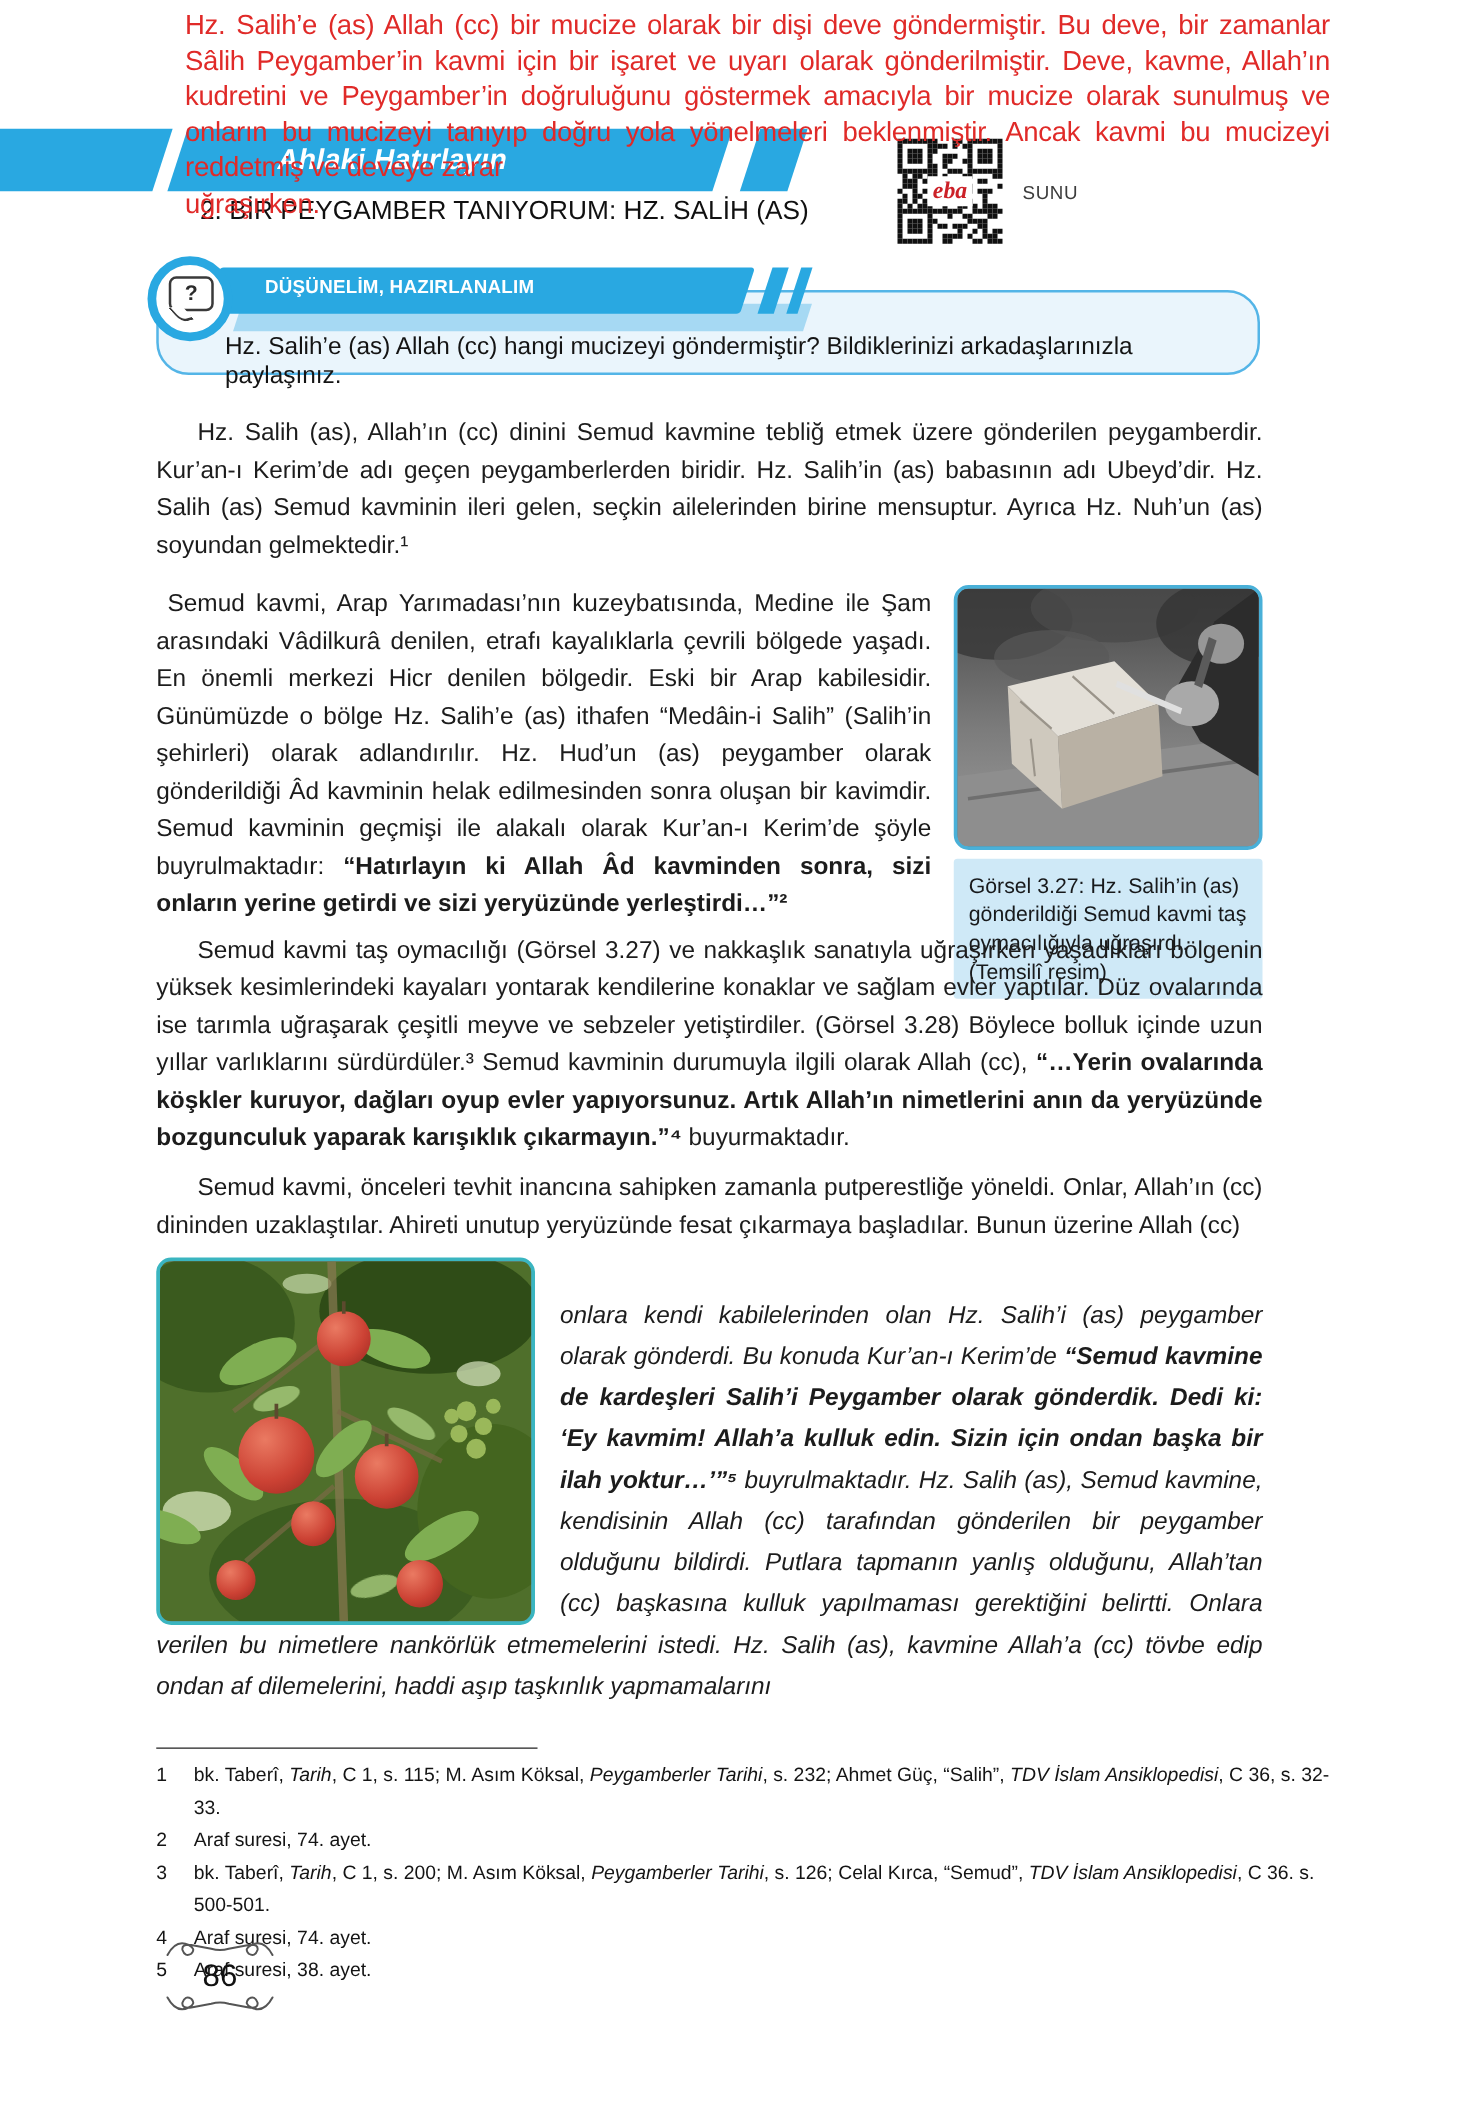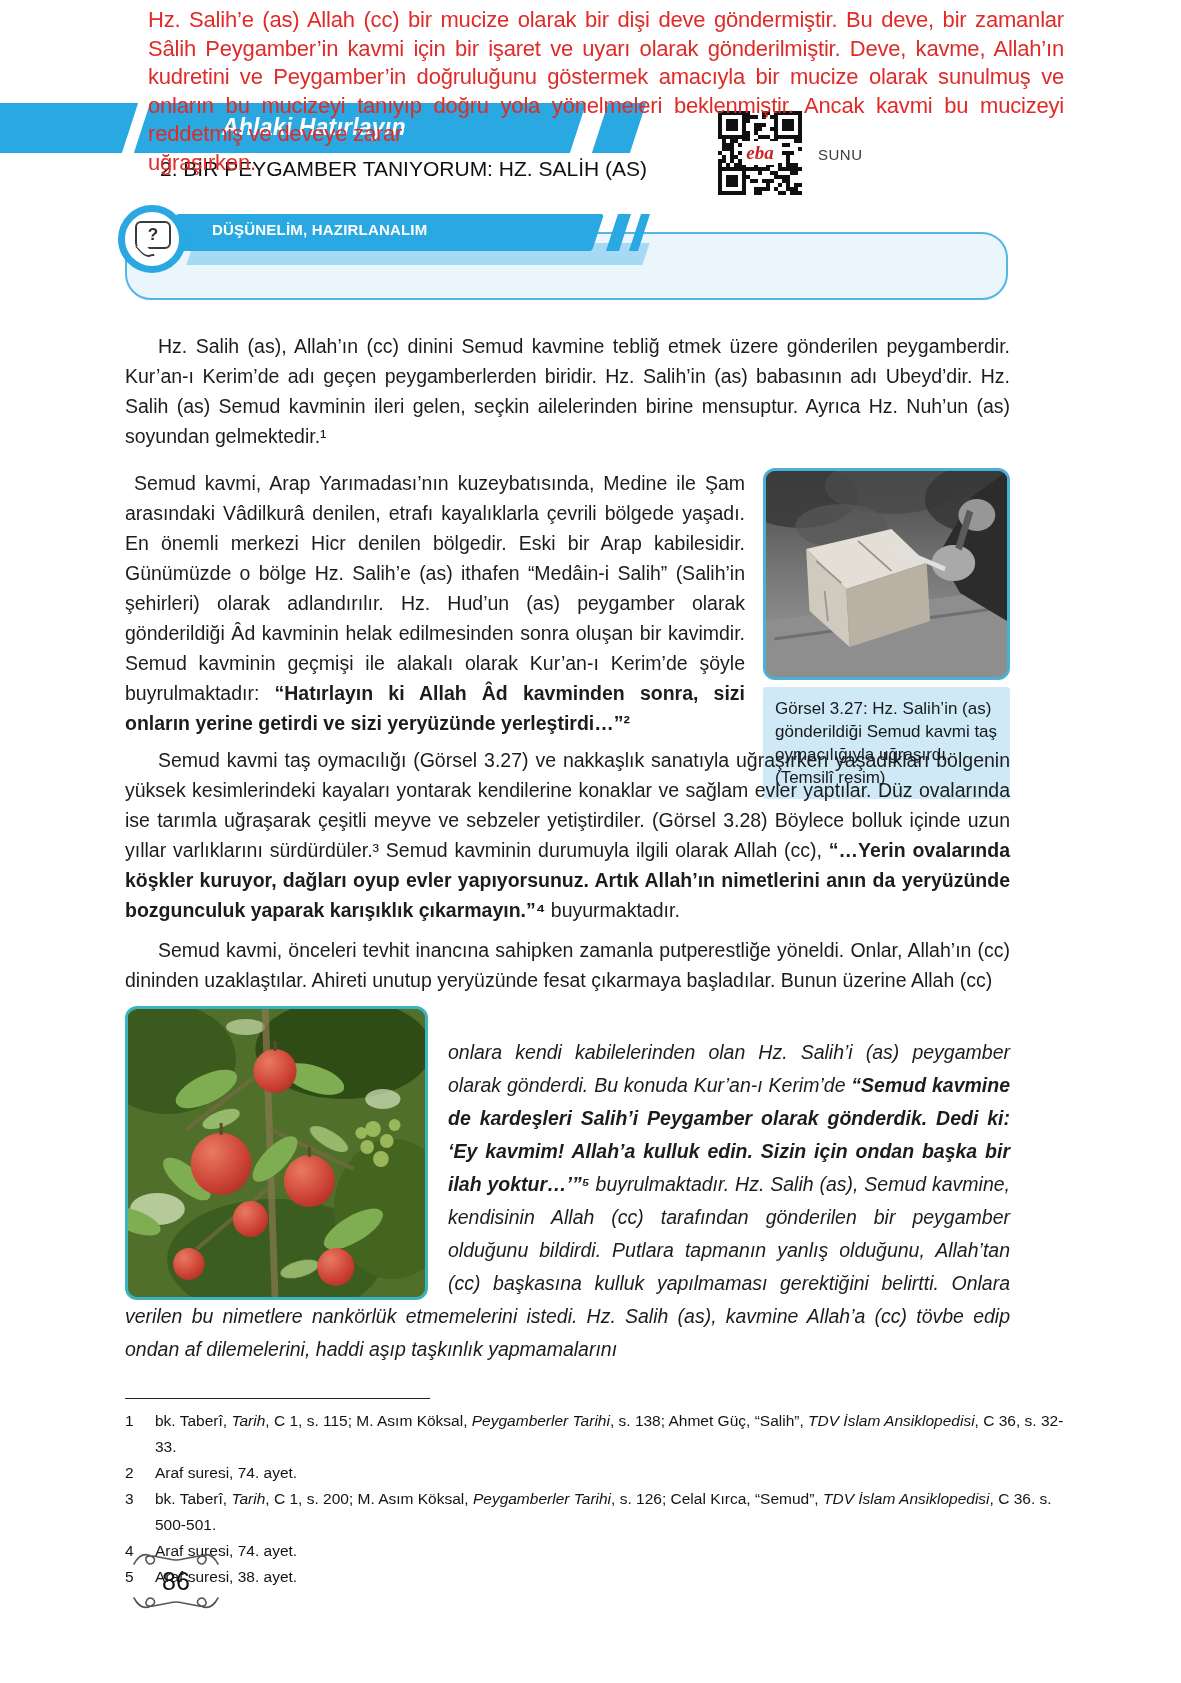--- a/index.html
+++ b/index.html
@@ -341,20 +341,21 @@
   <div class="qr-label">SUNU</div>
 
   <div class="sec-title">2. BİR PEYGAMBER TANIYORUM: HZ. SALİH (AS)</div>
 
   <div class="act-box"></div>
   <div class="act-shadow"></div>
   <div class="act-banner"></div>
   <div class="act-chev chev1"></div>
   <div class="act-chev chev2"></div>
   <div class="act-title">DÜŞÜNELİM, HAZIRLANALIM</div>
+  <div class="act-question">Hz. Salih’e (as) Allah (cc) hangi mucizeyi göndermiştir? Bildiklerinizi arkadaşlarınızla paylaşınız.</div>
   <div class="act-icon">
     <div class="bubble">?</div>
     <div class="bubble-tail"></div>
   </div>
 
   <div class="para indent p1"><span>Hz. Salih (as), Allah’ın (cc) dinini Semud kavmine tebliğ etmek üzere gönderilen peygamberdir. Kur’an-ı Kerim’de adı geçen peygamberlerden biridir. Hz. Salih’in (as) babasının adı Ubeyd’dir. Hz. Salih (as) Semud kavminin ileri gelen, seçkin ailelerinden birine mensuptur. Ayrıca Hz. Nuh’un (as) soyundan gelmektedir.¹</span></div>
 
   <div class="para sec2">
     <div class="fig fig27">
       <div class="fig-img">
@@ -446,21 +447,21 @@
         </svg>
       </div>
     </div>
     <div class="wrap-text"><span>onlara kendi kabilelerinden olan Hz. Salih’i (as) peygamber olarak gönderdi. Bu konuda Kur’an-ı Kerim’de </span><span class="b">“Semud kavmine de kar­deşleri Salih’i Peygamber olarak gönderdik. Dedi ki: ‘Ey kav­mim! Allah’a kulluk edin. Sizin için ondan başka bir ilah yok­tur…’”⁵</span><span> buyrulmaktadır. Hz. Salih (as), Semud kavmine, kendisinin Allah (cc) tarafından gönderilen bir peygamber olduğunu bildirdi. Putlara tapmanın yanlış olduğunu, Allah’tan (cc) başkasına kulluk yapılmaması gerektiğini belirtti. Onlara verilen bu nimetlere nan­körlük etmemelerini istedi. Hz. Salih (as), kavmine Allah’a (cc) töv­be edip ondan af dilemelerini, haddi aşıp taşkınlık yapmamalarını</span></div>
   </div>
 
   <div class="footnotes">
     <div class="fn-rule"></div>
     <div class="fn-row">
       <div class="fn-num">1</div>
-      <div class="fn-text"><span>bk. Taberî, </span><span class="i">Tarih</span><span>, C 1, s. 115; M. Asım Köksal, </span><span class="i">Peygamberler Tarihi</span><span>, s. 138; Ahmet Güç, “Salih”, </span><span class="i">TDV İslam Ansiklopedisi</span><span>, C 36, s. 32-33.</span></div>
+      <div class="fn-text"><span>bk. Taberî, </span><span class="i">Tarih</span><span>, C 1, s. 115; M. Asım Köksal, </span><span class="i">Peygamberler Tarihi</span><span>, s. 232; Ahmet Güç, “Salih”, </span><span class="i">TDV İslam Ansiklopedisi</span><span>, C 36, s. 32-33.</span></div>
     </div>
     <div class="fn-row">
       <div class="fn-num">2</div>
       <div class="fn-text"><span>Araf suresi, 74. ayet.</span></div>
     </div>
     <div class="fn-row">
       <div class="fn-num">3</div>
       <div class="fn-text"><span>bk. Taberî, </span><span class="i">Tarih</span><span>, C 1, s. 200; M. Asım Köksal, </span><span class="i">Peygamberler Tarihi</span><span>, s. 126; Celal Kırca, “Semud”, </span><span class="i">TDV İslam Ansiklopedisi</span><span>, C 36. s. 500-501.</span></div>
     </div>
     <div class="fn-row">

